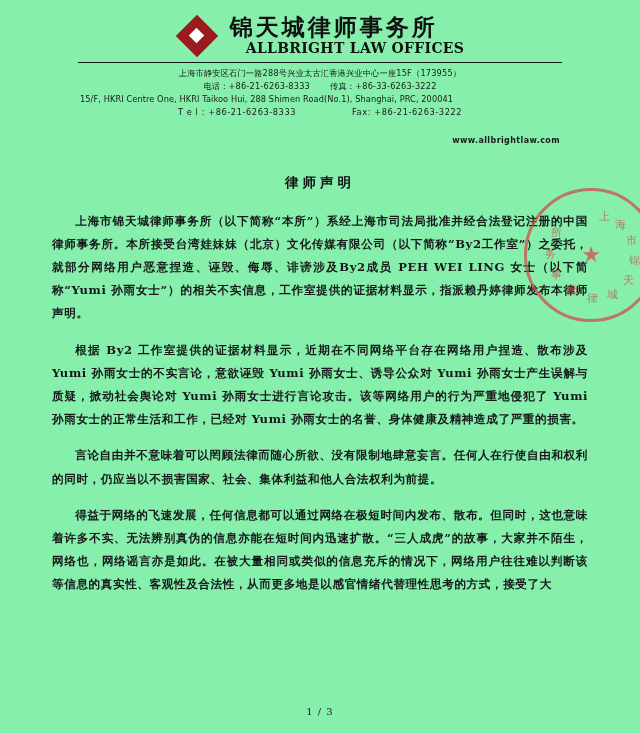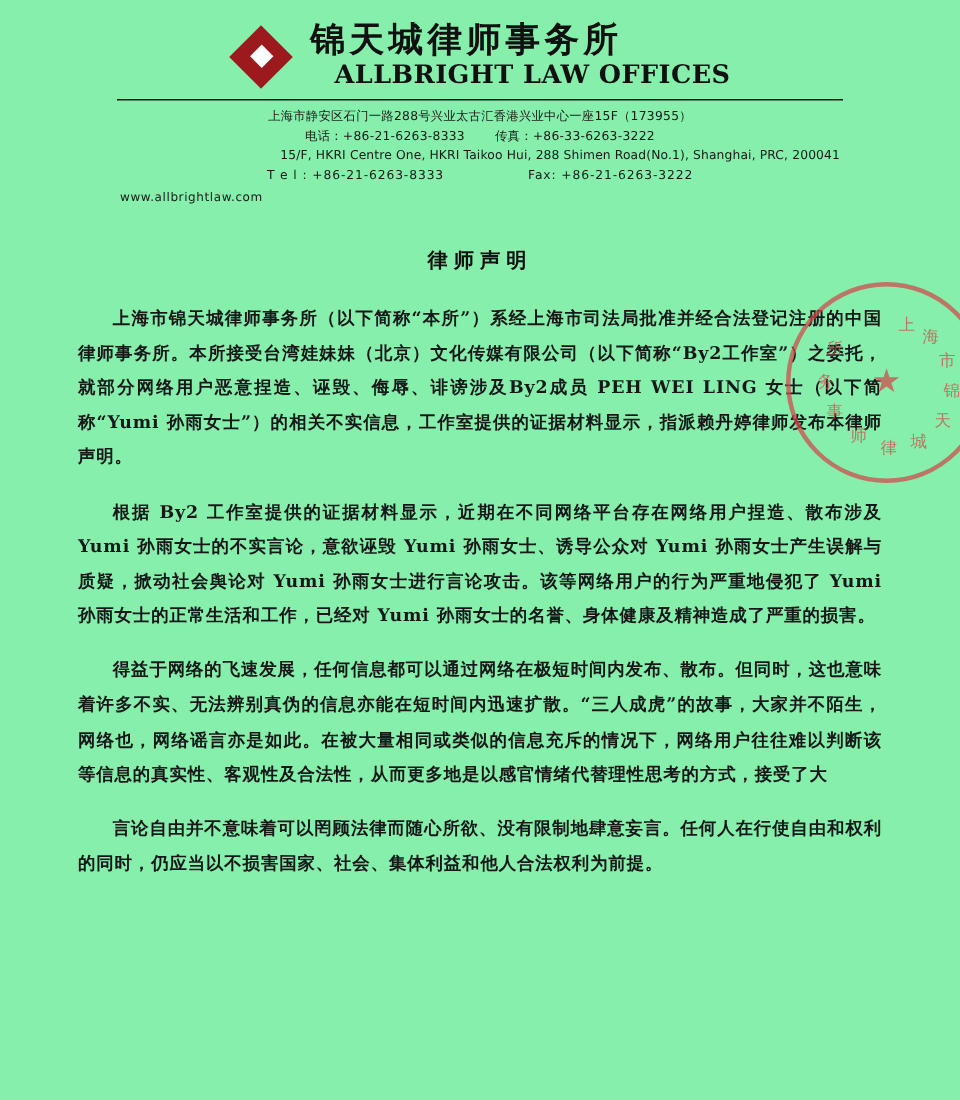--- a/index.html
+++ b/index.html
@@ -65,21 +65,21 @@
   .brand-cn {
     font-family: "DejaVu Serif", serif;
     font-size: 23px;
     font-weight: bold;
     letter-spacing: 3px;
     color: #111;
     line-height: 1.1;
   }
   .brand-en {
     font-family: "DejaVu Serif", serif;
-    font-size: 17px;
+    font-size: 14px;
     font-weight: bold;
     letter-spacing: 0.3px;
     color: #111;
     line-height: 1.3;
     margin-left: 16px;
   }
   .rule {
     margin: 5px 38px 4px 38px;
     border-bottom: 1.6px solid #111;
   }
@@ -93,34 +93,35 @@
     text-align: center;
     letter-spacing: 0.2px;
   }
   .contact-row {
     display: flex;
     justify-content: center;
     gap: 20px;
     letter-spacing: 0.2px;
   }
   .addr-line-en {
-    text-align: right;
+    text-align: left;
     letter-spacing: 0.1px;
   }
   .tel-row {
     display: flex;
     justify-content: center;
     gap: 56px;
     letter-spacing: 0.6px;
   }
   .url-line {
-    text-align: left;
+    text-align: right;
     font-size: 8px;
     letter-spacing: 0.4px;
-    margin-top: 4px;
+    margin-top: 17px;
+    font-weight: bold;
   }
 
   
   .doc-title {
     text-align: center;
     font-family: "DejaVu Serif", serif;
     font-size: 13.5px;
     font-weight: bold;
     letter-spacing: 4px;
     margin: 26px 0 18px 0;
@@ -242,17 +243,18 @@
       <span class="sc" style="left:26px; top:76px;">师</span>
       <span class="sc" style="left:10px; top:60px;">事</span>
       <span class="sc" style="left:4px; top:40px;">务</span>
       <span class="sc" style="left:10px; top:18px;">所</span>
     </div>
   </div>
 
   <div class="content">
     <p class="para">上海市锦天城律师事务所（以下简称“本所”）系经上海市司法局批准并经合法登记注册的中国律师事务所。本所接受台湾娃妹妹（北京）文化传媒有限公司（以下简称“By2工作室”）之委托，就部分网络用户恶意捏造、诬毁、侮辱、诽谤涉及By2成员 PEH WEI LING 女士（以下简称“Yumi 孙雨女士”）的相关不实信息，工作室提供的证据材料显示，指派赖丹婷律师发布本律师声明。</p>
     <p class="para">根据 By2 工作室提供的证据材料显示，近期在不同网络平台存在网络用户捏造、散布涉及 Yumi 孙雨女士的不实言论，意欲诬毁 Yumi 孙雨女士、诱导公众对 Yumi 孙雨女士产生误解与质疑，掀动社会舆论对 Yumi 孙雨女士进行言论攻击。该等网络用户的行为严重地侵犯了 Yumi 孙雨女士的正常生活和工作，已经对 Yumi 孙雨女士的名誉、身体健康及精神造成了严重的损害。</p>
+    <p class="para">言论自由并不意味着可以罔顾法律而随心所欲、没有限制地肆意妄言。任何人在行使自由和权利的同时，仍应当以不损害国家、社会、集体利益和他人合法权利为前提。</p>
     <p class="para">得益于网络的飞速发展，任何信息都可以通过网络在极短时间内发布、散布。但同时，这也意味着许多不实、无法辨别真伪的信息亦能在短时间内迅速扩散。“三人成虎”的故事，大家并不陌生，网络也，网络谣言亦是如此。在被大量相同或类似的信息充斥的情况下，网络用户往往难以判断该等信息的真实性、客观性及合法性，从而更多地是以感官情绪代替理性思考的方式，接受了大</p>
-    <p class="para">言论自由并不意味着可以罔顾法律而随心所欲、没有限制地肆意妄言。任何人在行使自由和权利的同时，仍应当以不损害国家、社会、集体利益和他人合法权利为前提。</p>
   </div>
 
+  <div class="footer">1 / 3</div>
 </div>
 
 </body></html>

